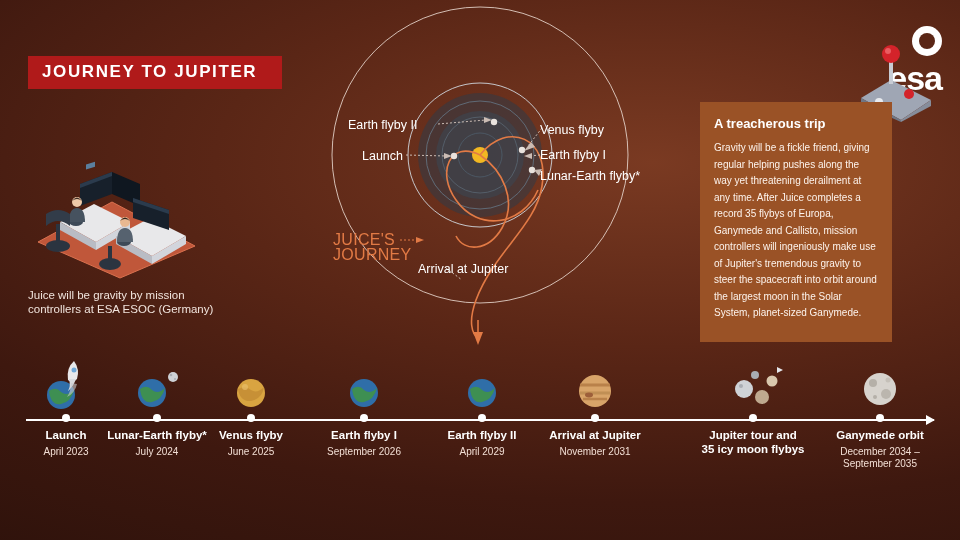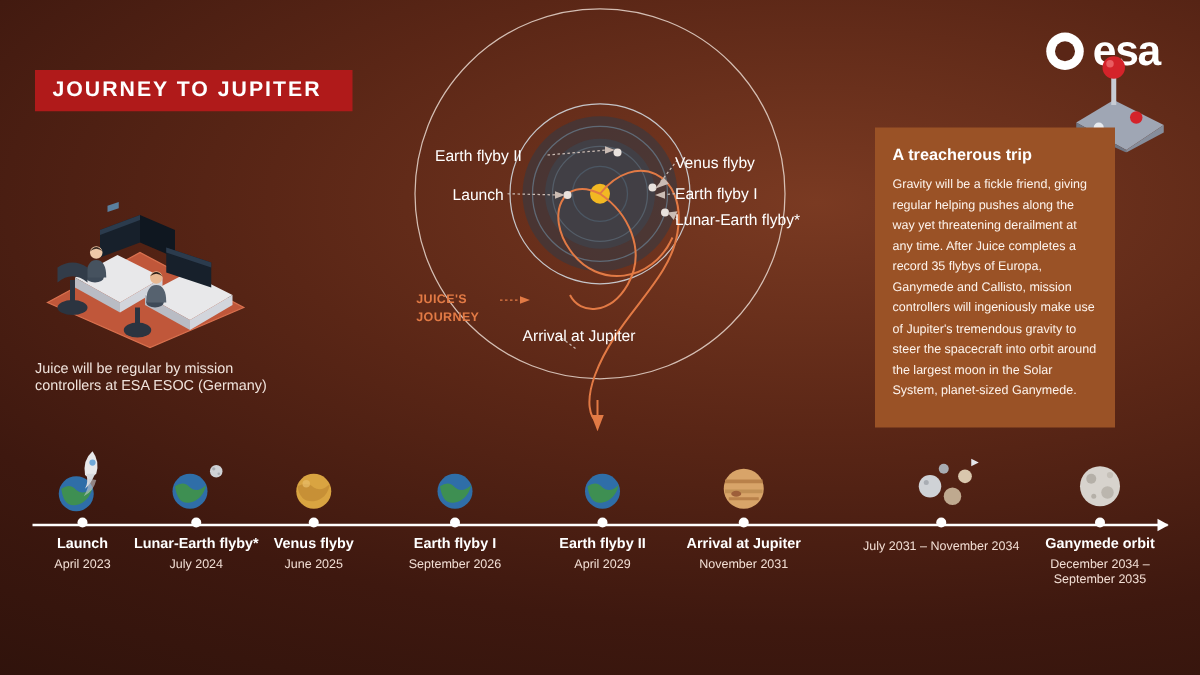--- a/index.html
+++ b/index.html
@@ -20,22 +20,22 @@
     position: absolute; left: 28px; top: 56px;
     background: #b01a1a;
     padding: 6px 25px 7px 14px;
   }
   #title-bar .title-text {
     font-size: 17px; font-weight: bold; letter-spacing: 1.6px;
     color: #ffffff;
   }
   
   #esa-logo {
-    position: absolute; right: 32px; top: 26px;
-    display: flex; align-items: flex-end; gap: 7px;
+    position: absolute; right: 18px; top: 26px;
+    display: flex; align-items: flex-end; gap: 7px; flex-direction: column;
   }
   #esa-logo .dot-ring {
     width: 30px; height: 30px; border-radius: 50%;
     background: #ffffff; position: relative;
   }
   #esa-logo .dot-ring::after {
     content: ""; position: absolute; left: 7px; top: 7px;
     width: 16px; height: 16px; border-radius: 50%;
     background: #5a2616;
   }
@@ -57,21 +57,21 @@
   #orbit-diagram {
     position: absolute; left: 250px; top: 0px;
     width: 430px; height: 345px;
   }
   .orbit-label {
     position: absolute;
     font-size: 12.5px; color: #ffffff; white-space: nowrap;
   }
   #label-juice-journey {
     position: absolute; left: 333px; top: 232px;
-    font-size: 10px; font-weight: bold; color: #e27a45; line-height: 15px;
+    font-size: 16px; font-weight: normal; color: #e27a45; line-height: 15px;
     letter-spacing: .3px;
   }
   
   #info-panel {
     position: absolute; left: 700px; top: 102px;
     width: 192px; height: 240px;
     background: #9a5226;
     padding: 14px 14px 10px 14px;
   }
   #info-panel .panel-title {
@@ -160,21 +160,21 @@
         <rect x="36" y="74" width="4" height="18" fill="#2b3440"></rect>
         <ellipse cx="38" cy="96" rx="12" ry="6" fill="#2b3440"></ellipse>
         <path d="M26 76 q12 -10 24 0 l0 -12 q-12 -8 -24 0z" fill="#323c49"></path>
       </g>
       <g>
         <rect x="88" y="96" width="4" height="14" fill="#2b3440"></rect>
         <ellipse cx="90" cy="114" rx="11" ry="6" fill="#2b3440"></ellipse>
       </g>
     </svg>
   </div>
-  <div id="esoc-caption">Juice will be regular by mission controllers at ESA ESOC (Germany)</div>
+  <div id="esoc-caption">Juice will be gravity by mission controllers at ESA ESOC (Germany)</div>
 
   <div id="orbit-diagram">
     <svg width="430" height="345" viewBox="0 0 430 345">
 
       <circle cx="230" cy="155" r="148" fill="none" stroke="#e7d7ce" stroke-width="1" opacity="0.85"></circle>
 
       <circle cx="230" cy="155" r="72" fill="none" stroke="#cfd6dd" stroke-width="1" opacity="0.9"></circle>
       <circle cx="230" cy="155" r="54" fill="none" stroke="#9fb0bf" stroke-width="1" opacity="0.9"></circle>
       <circle cx="230" cy="155" r="38" fill="none" stroke="#cfd6dd" stroke-width="1" opacity="0.9"></circle>
       <circle cx="230" cy="155" r="22" fill="none" stroke="#9fb0bf" stroke-width="1" opacity="0.9"></circle>
@@ -347,21 +347,22 @@
           <circle cx="16" cy="30" r="9" fill="#cfd2d6"></circle>
           <circle cx="13" cy="27" r="2" fill="#a9adb3"></circle>
           <circle cx="34" cy="38" r="7" fill="#bfa98f"></circle>
           <circle cx="44" cy="22" r="5.5" fill="#d9c7ad"></circle>
           <circle cx="27" cy="16" r="4" fill="#a8acb2"></circle>
           <path d="M49 8 l6 3 l-6 3z" fill="#e4e6ea"></path>
         </svg>
       </div>
       <div class="tl-tick"></div>
       <div class="tl-body" style="width:190px;">
-        <div class="tl-date">July 2031 – November 2034</div>
+        <div class="tl-label" style="white-space:pre-line;">Jupiter tour and
+35 icy moon flybys</div>
       </div>
     </div>
 
     <div class="tl-item" style="left:790px; width:180px;">
       <div class="tl-icon" style="left:50%; margin-left:-25px;">
         <svg width="50" height="52" viewBox="0 0 50 52">
           <circle cx="25" cy="30" r="16" fill="#d7d3cd"></circle>
           <circle cx="18" cy="24" r="4" fill="#b5b0a8"></circle>
           <circle cx="31" cy="35" r="5" fill="#bbb6ae"></circle>
           <circle cx="33" cy="21" r="2.5" fill="#c5c0b8"></circle>

